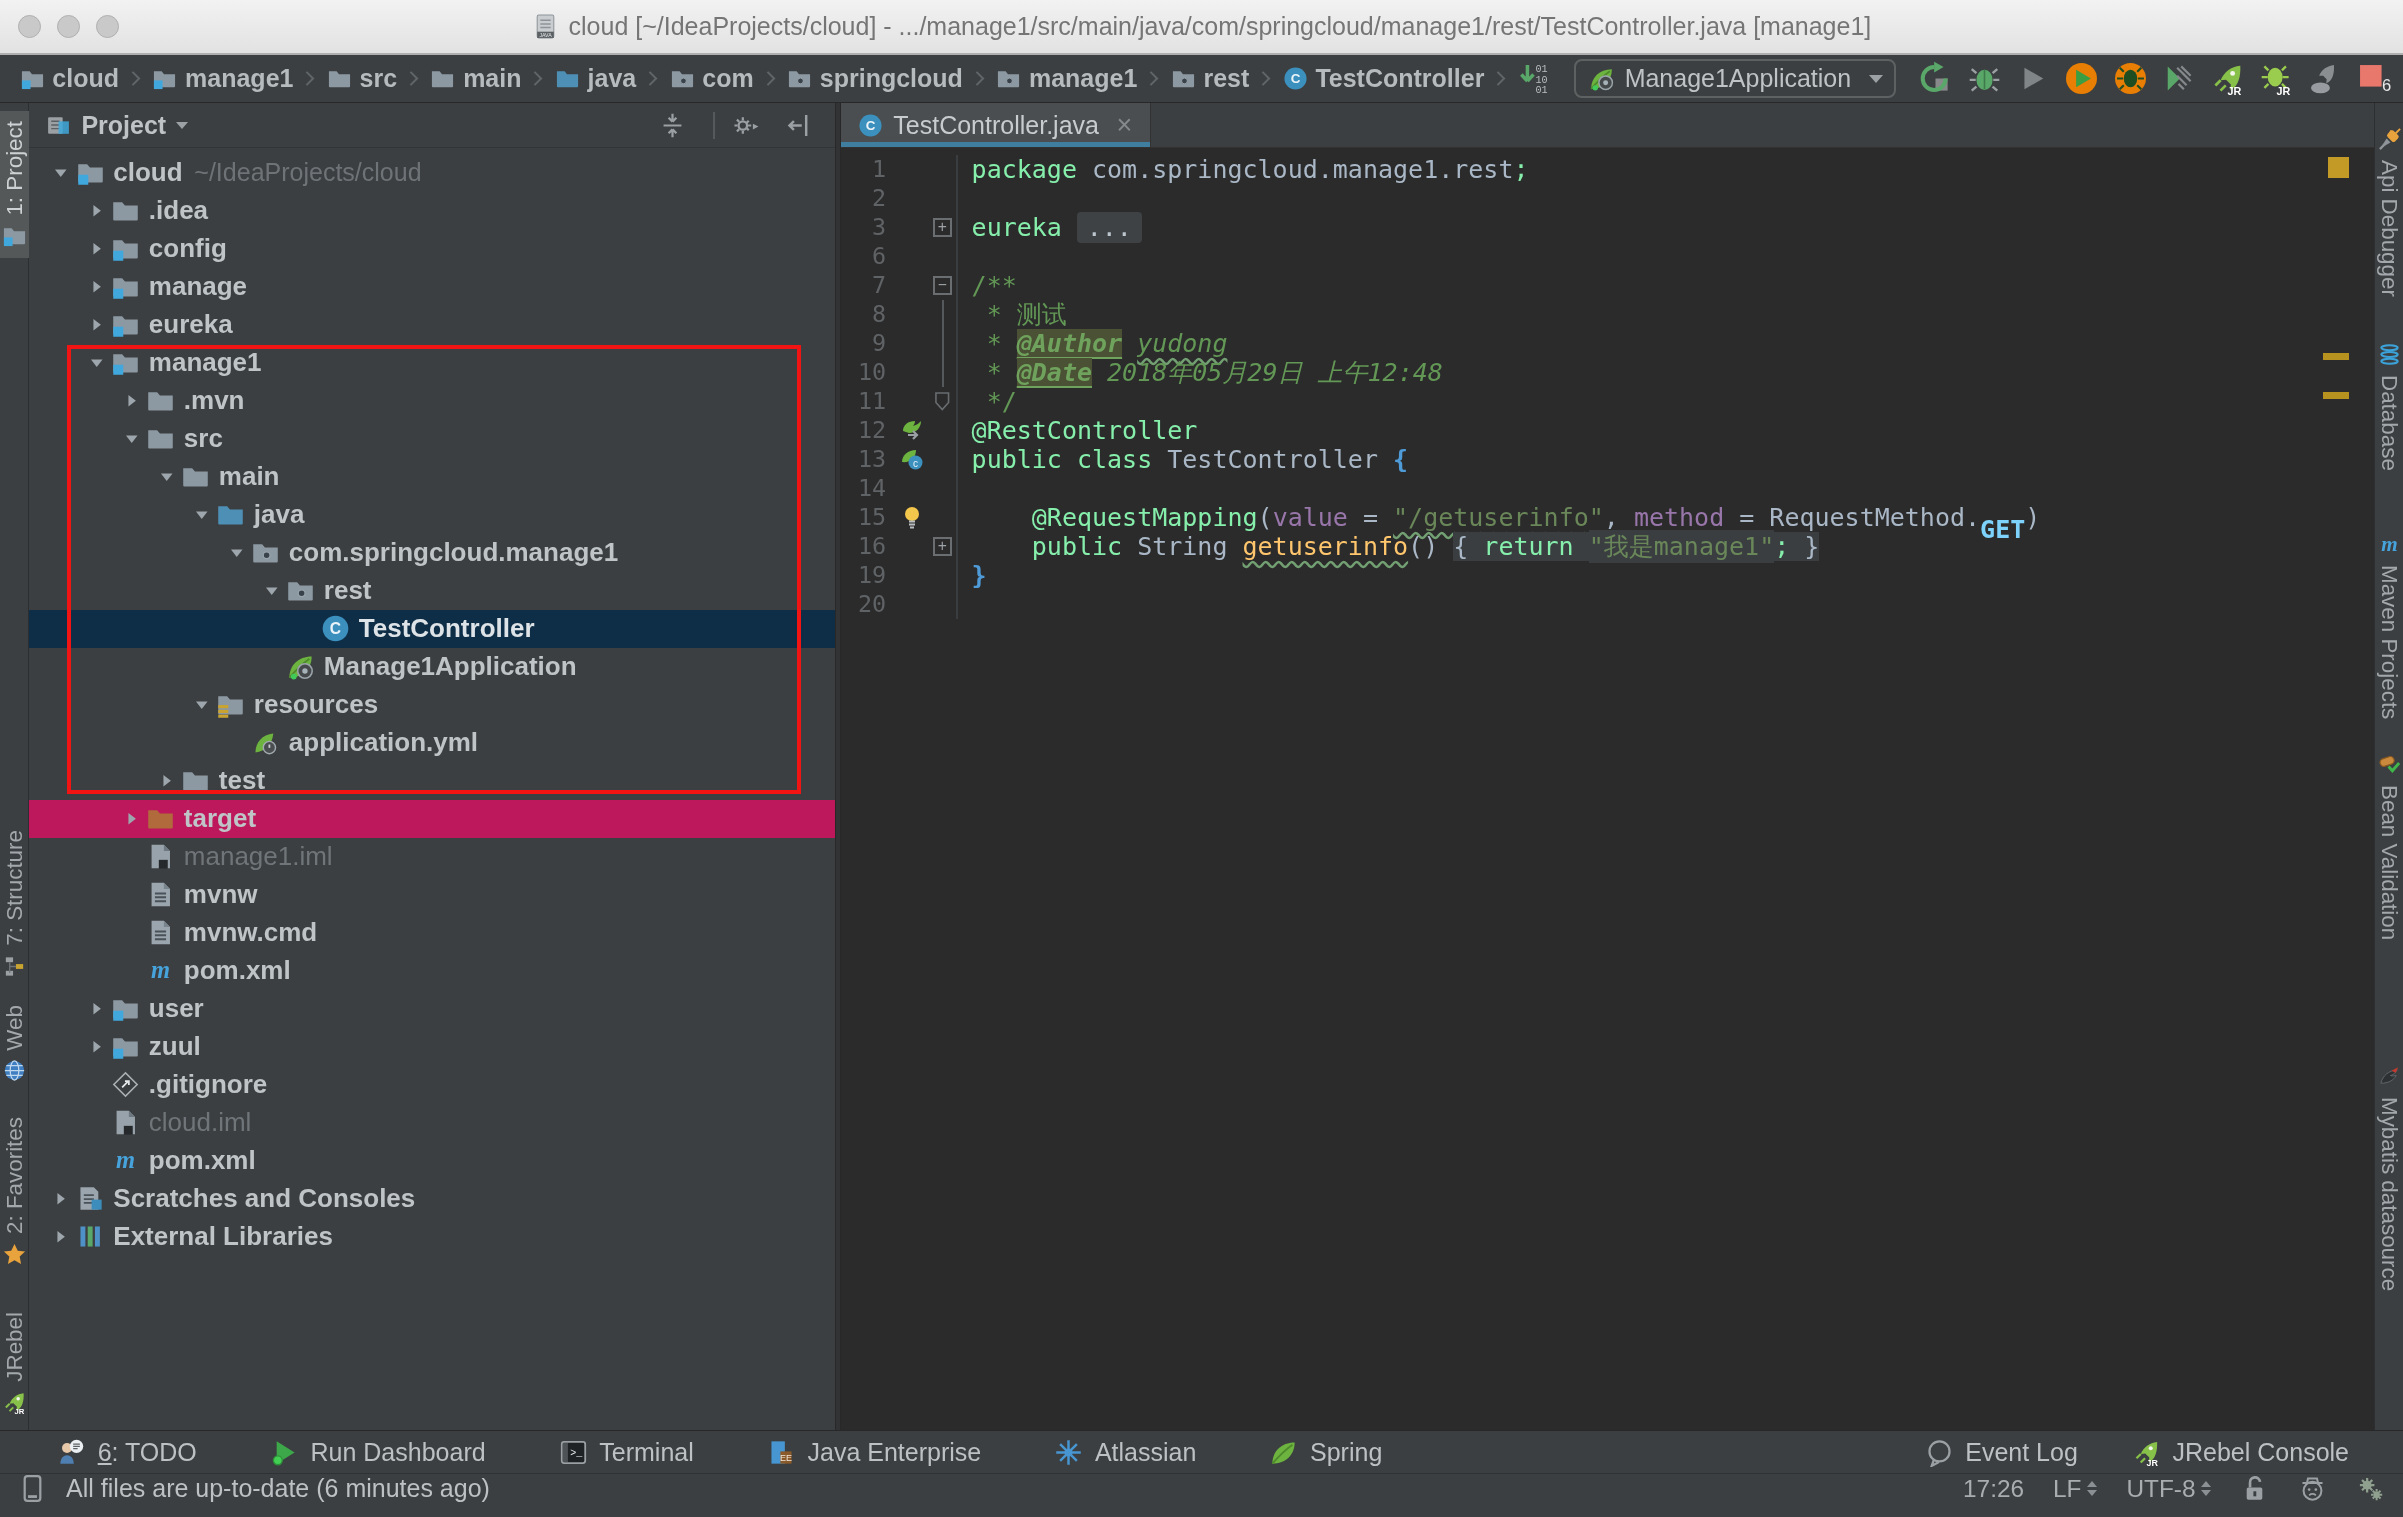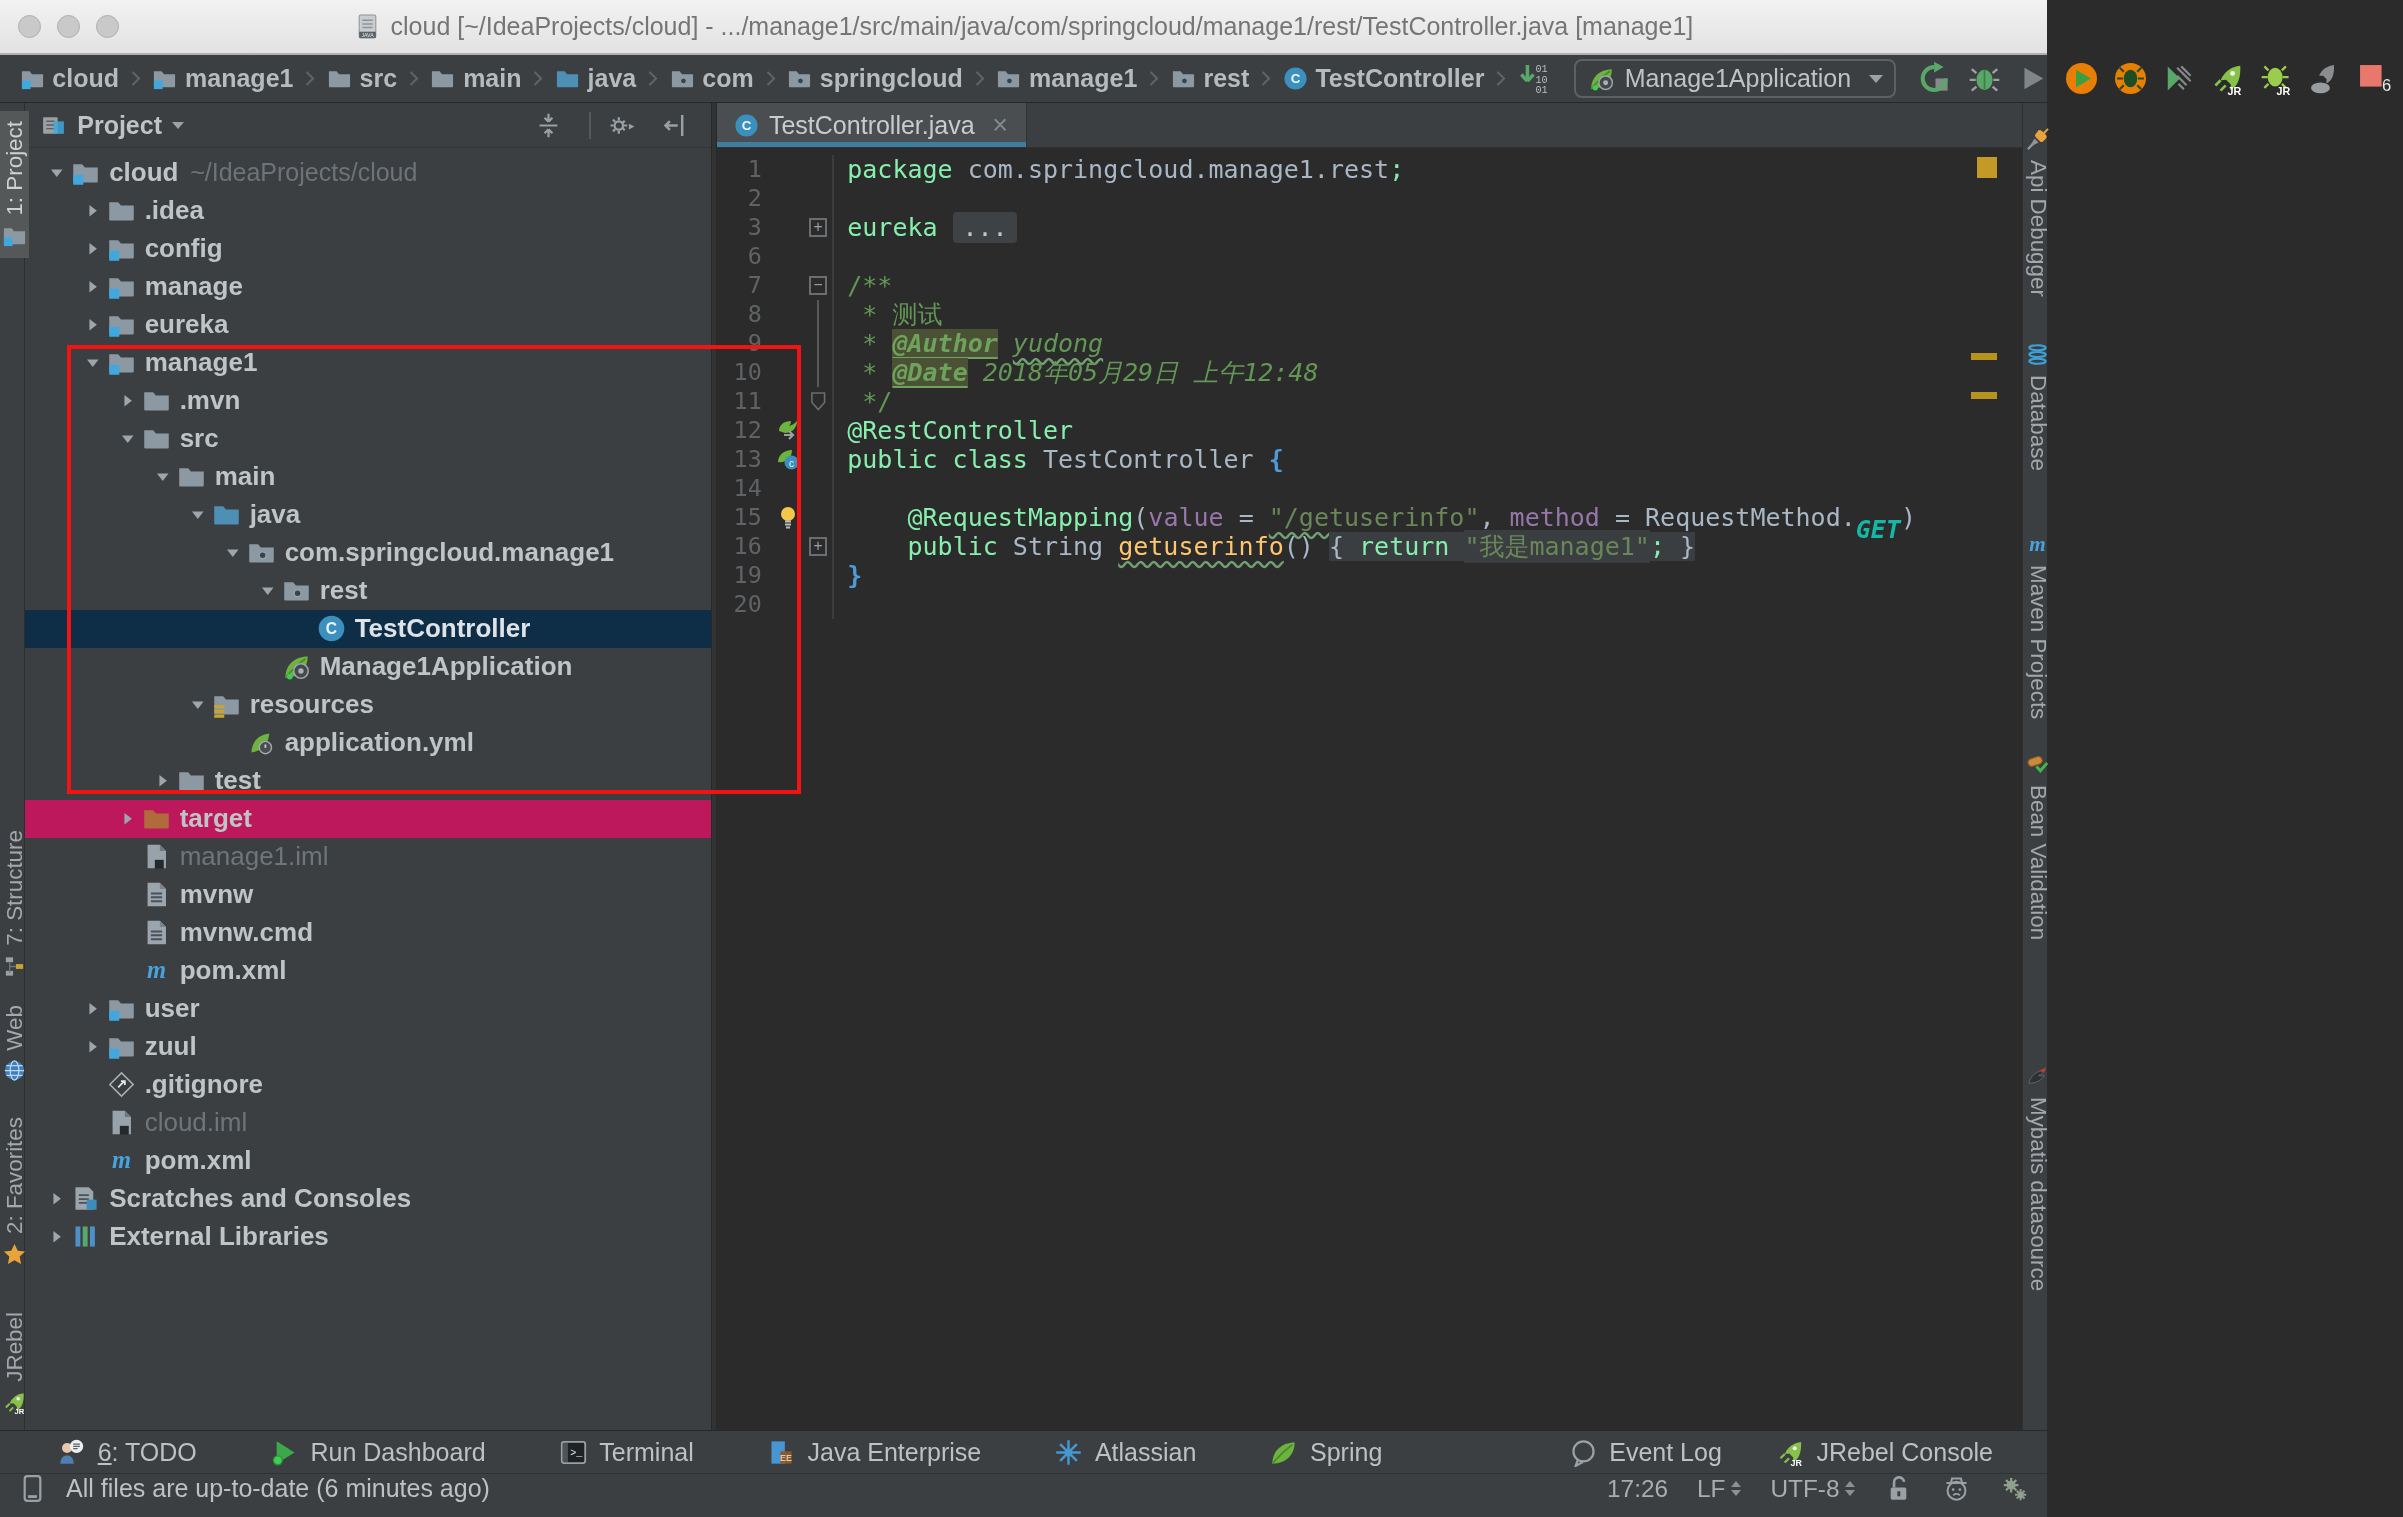--- a/index.html
+++ b/index.html
@@ -1,18 +1,18 @@
 <!DOCTYPE html>
 <html><head>
 <meta charset="utf-8">
 <style>
   * { margin:0; padding:0; box-sizing:border-box; }
   html,body { width:2403px; height:1517px; overflow:hidden; background:#2B2B2B;
               font-family:"Liberation Sans", sans-serif; }
-  .app { position:relative; width:2047px; height:1517px; background:#3C3F41; }
+  .app { position:relative; width:2403px; height:1517px; background:#3C3F41; }
 
   
   .titlebar { height:55px; background:linear-gradient(#F2F2F2,#E2E2E2);
               border-bottom:2px solid #AFAFAF; display:flex; align-items:center; position:relative; }
   .lights { display:flex; gap:15.6px; margin-left:17.6px; }
   .light { width:23.4px; height:23.4px; border-radius:50%; background:#C9C9C9; border:1px solid #B0B0B0; }
   .wtitle { position:absolute; left:0; right:0; text-align:center; color:#757575;
             font-size:25px; font-weight:500; display:flex; justify-content:center; align-items:center; gap:9.8px; }
   .wtitle .ic { width:27px; height:27px; }
 
@@ -94,21 +94,21 @@
         padding-left:13.7px; flex:1; color:#A9B7C6; }
 
   .kw  { color:#86efac; }
   .pl  { color:#A9B7C6; }
   .cm  { color:#629755; }
   .dt  { color:#6FA25C; font-weight:bold; font-style:italic; background:#4A5134;
          text-decoration:underline; text-underline-offset:4.9px; }
   .dv  { color:#629755; font-style:italic; }
   .ann { color:#86efac; }
   .attr{ color:#9876AA; }
-  .stf { color:#14b8a6; font-style:italic; font-weight:bold;margin-top:24px; }
+  .stf { color:#7dd3fc; font-weight:bold;margin-top:24px; }
   .str { color:#6A8759; }
   .mth { color:#FFC66D; }
   .br  { color:#4E9BD8; font-weight:bold; }
   .wav { text-decoration:underline wavy #72A072; text-underline-offset:5.9px; }
   .fb  { background:#3A3E41; }
   .foldbox { background:#3E4244; border-radius:3.9px; padding:1px 9.8px; color:#BCC6CE; }
 
   .mark-square { position:absolute; right:25px; top:54px; width:20.5px; height:20.5px; background:#C49A26; }
   .mark-dash1 { position:absolute; right:25px; top:250px; width:26px; height:6.8px; background:#B8921F; }
   .mark-dash2 { position:absolute; right:25px; top:289px; width:26px; height:6.8px; background:#B8921F; }

